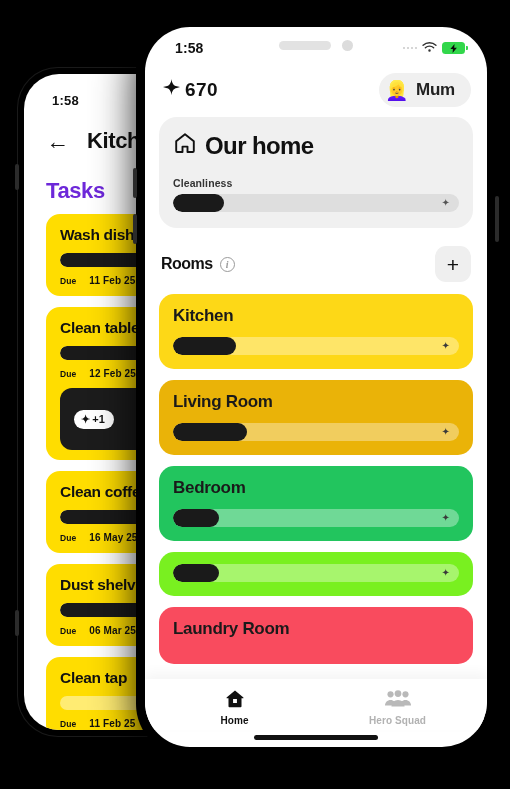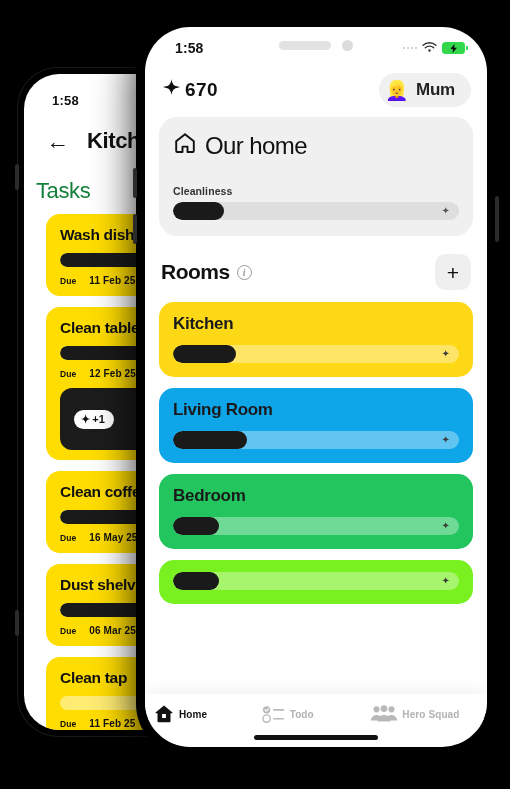--- a/index.html
+++ b/index.html
@@ -34,22 +34,22 @@
     padding: 10px 0 0 28px;
   }
   .bp-time { font-size: 13px; font-weight: 700; color: #111; letter-spacing: .2px; }
   .bp-navrow {
     display: flex; align-items: center; gap: 18px;
     padding: 6px 18px 2px 22px; height: 46px;
   }
   .bp-back { font-size: 23px; line-height: 1; color: #111; }
   .bp-title { font-size: 22px; font-weight: 800; color: #111; letter-spacing: -.4px; white-space: nowrap; }
   .bp-tasks-h {
-    font-size: 22px; font-weight: 400; color: #15803d;
-    padding: 16px 0 10px 12px; letter-spacing: -.4px;
+    font-size: 22px; font-weight: 700; color: #6d28d9;
+    padding: 16px 0 10px 22px; letter-spacing: -.4px;
   }
   .bp-list { padding: 0 0 0 22px; }
   .task-card {
     background: #FFDD00;
     border-radius: 14px;
     padding: 12px 14px 10px 14px;
     margin-bottom: 11px;
     width: 186px;
   }
   .task-title {
@@ -155,43 +155,43 @@
 
   
   .fp-body { flex: 1; overflow: hidden; padding: 0 14px; }
 
   .home-card {
     background: #F0F0F0; border-radius: 18px;
     padding: 14px 14px 16px 14px;
   }
   .home-card-title {
     display: flex; align-items: center; gap: 8px;
-    font-size: 24px; font-weight: 400; color: #111;
-    letter-spacing: -.6px; margin-bottom: 24px;
+    font-size: 24px; font-weight: 700; color: #111;
+    letter-spacing: -.6px; margin-bottom: 16px;
   }
   .metric-label {
     font-size: 10.5px; font-weight: 700; color: #333;
     letter-spacing: .1px; margin-bottom: 5px;
   }
   .pbar {
     position: relative; height: 18px; border-radius: 10px;
     background: #DEDEDE; overflow: hidden;
   }
   .pbar > i { display: block; height: 100%; background: #1a1a1a; border-radius: 10px; }
   .pbar .spark {
     position: absolute; right: 9px; top: 50%; transform: translateY(-50%);
     font-size: 10px; color: #555; line-height: 1;
   }
 
   .rooms-head {
     display: flex; align-items: center;
     margin: 18px 2px 12px 2px;
   }
   .rooms-title {
-    font-size: 21px; font-weight: 800; color: #111; letter-spacing: -.5px;
+    font-size: 16px; font-weight: 800; color: #111; letter-spacing: -.5px;
   }
   .info-ico {
     width: 15px; height: 15px; border-radius: 50%;
     border: 1.3px solid #9a9a9a; color: #9a9a9a;
     font-size: 10px; font-weight: 700; font-style: italic;
     display: flex; align-items: center; justify-content: center;
     margin-left: 7px; font-family: "Liberation Serif", serif;
   }
   .add-btn {
     margin-left: auto;
@@ -221,21 +221,21 @@
   }
 
   
   .fp-nav {
     flex: none; background: #fff;
     box-shadow: 0 -6px 12px rgba(0,0,0,.045);
     padding: 8px 8px 4px 8px;
     display: flex;
   }
   .nav-item {
-    flex: 1; display: flex; flex-direction: row;
+    flex: 1; display: flex; flex-direction: column;
     align-items: center; gap: 4px;
   }
   .nav-ico { height: 24px; display: flex; align-items: center; justify-content: center; }
   .nav-lbl { font-size: 10px; font-weight: 700; letter-spacing: .1px; }
   .nav-item.active .nav-lbl { color: #111; }
   .nav-item .nav-lbl { color: #b2b2b2; }
   .home-indicator {
     width: 124px; height: 5px; border-radius: 3px; background: #111;
     margin: 5px auto 7px auto;
   }
@@ -400,21 +400,21 @@
 
         <div>
           <div class="room-card" style="background:#FDD817">
             <div class="room-name">Kitchen</div>
             <div class="rbar">
               <i style="width:22%"></i>
               <span class="spark">✦</span>
             </div>
           </div>
 
-          <div class="room-card" style="background:#0ea5e9">
+          <div class="room-card" style="background:#eab308">
             <div class="room-name">Living Room</div>
             <div class="rbar">
               <i style="width:26%"></i>
               <span class="spark">✦</span>
             </div>
           </div>
 
           <div class="room-card" style="background:#22c55e">
             <div class="room-name">Bedroom</div>
             <div class="rbar">
@@ -423,43 +423,35 @@
             </div>
           </div>
 
           <div class="room-card" style="background:#79F020">
             <div class="rbar">
               <i style="width:16%"></i>
               <span class="spark">✦</span>
             </div>
           </div>
 
+          <div class="room-card" style="background:#F94B5E">
+            <div class="room-name">Laundry Room</div>
+
+          </div>
         </div>
       </div>
 
       <div class="fp-nav">
         <div class="nav-item active">
           <span class="nav-ico">
             <svg width="22" height="22" viewBox="0 0 24 24">
                 <path d="M12 2.8l9.2 7.6v.9h-2.1V20a1 1 0 01-1 1H5.9a1 1 0 01-1-1v-8.7H2.8v-.9L12 2.8zm-2.1 9.1v4.4h4.2v-4.4H9.9z" fill="#111"></path>
               </svg>
           </span>
           <span class="nav-lbl">Home</span>
-        </div>
-        <div class="nav-item">
-          <span class="nav-ico">
-            <svg width="24" height="20" viewBox="0 0 26 20">
-              <circle cx="5" cy="5.5" r="4" fill="#b9b9b9"></circle>
-                <path d="M3.2 5.5l1.4 1.4 2.4-2.6" stroke="#fff" stroke-width="1.3" fill="none" stroke-linecap="round"></path>
-              <rect x="12" y="4.7" width="12" height="1.7" rx=".85" fill="#b9b9b9"></rect>
-              <circle cx="5" cy="15" r="4" fill="none" stroke="#b9b9b9" stroke-width="1.5"></circle>
-              <rect x="12" y="14.2" width="12" height="1.7" rx=".85" fill="#b9b9b9"></rect>
-            </svg>
-          </span>
-          <span class="nav-lbl">Todo</span>
         </div>
         <div class="nav-item">
           <span class="nav-ico">
             <svg width="28" height="20" viewBox="0 0 30 20">
               <circle cx="7" cy="5" r="3.3" fill="#b9b9b9"></circle>
                 <circle cx="15" cy="4.2" r="3.6" fill="#b9b9b9"></circle>
                 <circle cx="23" cy="5" r="3.3" fill="#b9b9b9"></circle>
               <path d="M1 17c0-3.4 2.7-6 6-6s6 2.6 6 6H1z" fill="#b9b9b9"></path>
               <path d="M17 17c0-3.4 2.7-6 6-6s6 2.6 6 6H17z" fill="#b9b9b9"></path>
               <path d="M8 18c0-3.9 3.1-7 7-7s7 3.1 7 7H8z" fill="#b9b9b9"></path>

